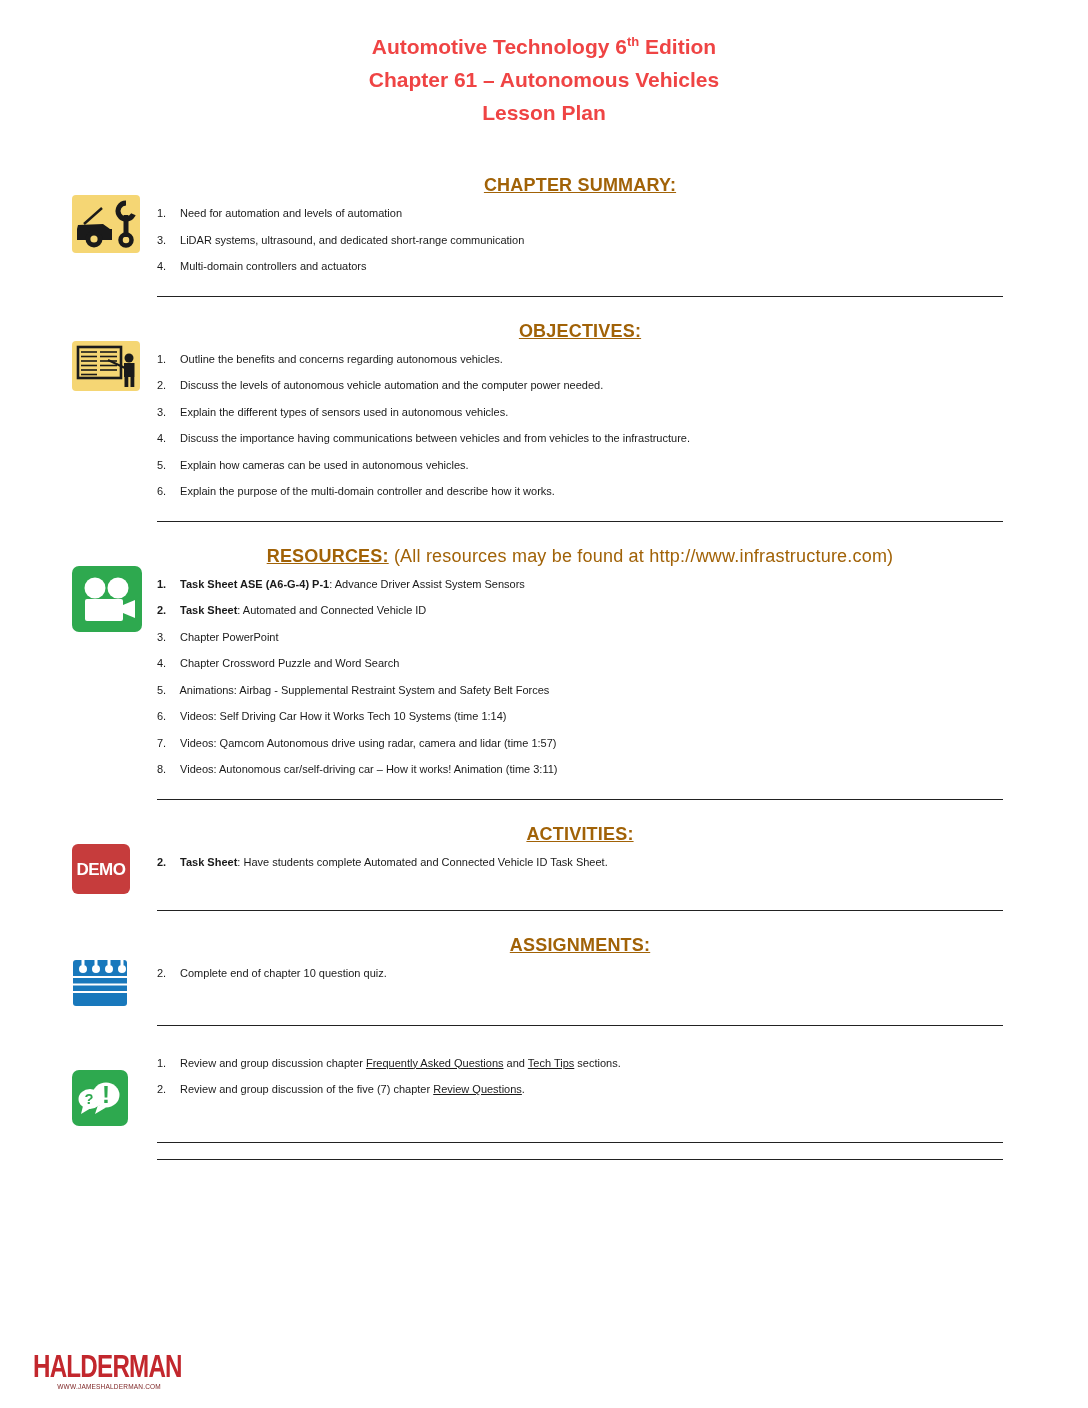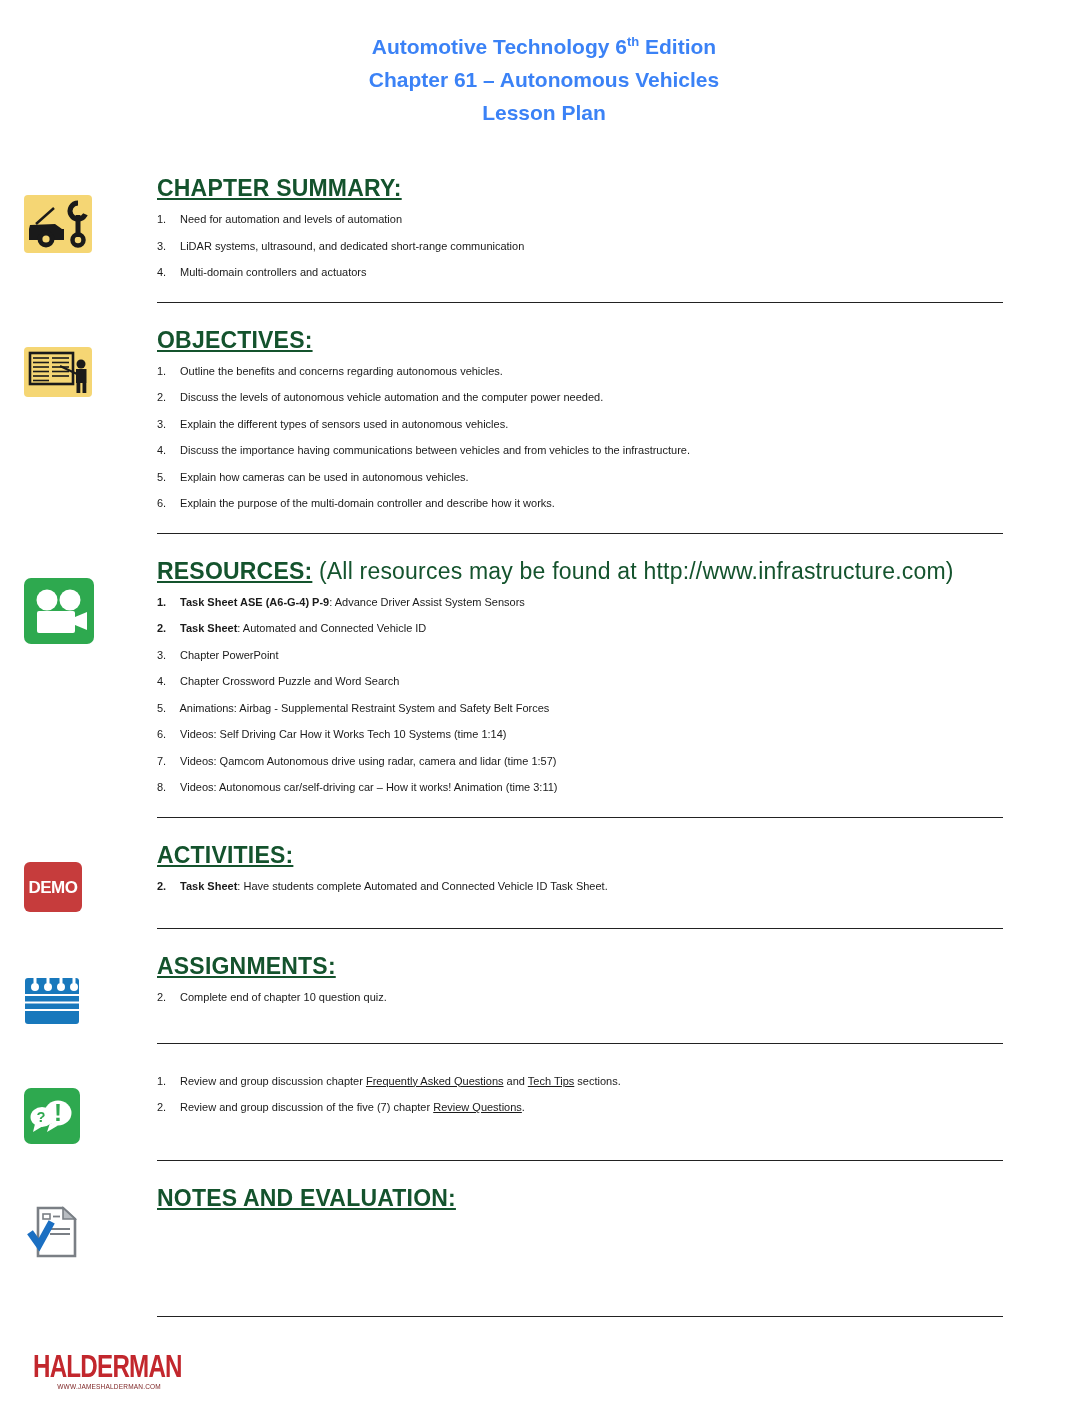--- a/index.html
+++ b/index.html
@@ -4,31 +4,32 @@
 <style>
   html,body{margin:0;padding:0;background:#fff;}
   body{
     width:1088px;height:1408px;position:relative;
     font-family:"Liberation Sans","DejaVu Sans",sans-serif;
     color:#111;
   }
   .page{position:absolute;inset:0;}
   
   .title-block{padding-top:30px;text-align:center;}
-  .title-line{font-size:21px;font-weight:bold;line-height:33px;color:#3b82f6;}
+  .title-line{font-size:21px;font-weight:bold;line-height:33px;color:#ef4444;}
   .title-line sup{font-size:13px;vertical-align:super;line-height:0;}
   
   .sections{margin-top:22px;}
   .section{display:grid;grid-template-columns:157px 846px;padding-top:24px;}
-  .icon-cell{padding-left:24px;}
+  .icon-cell{padding-left:72px;}
   .icon-cell svg{display:block;margin-top:20px;}
   .content-cell{padding-right:0;}
   h2.sec-heading{
-    margin:0 0 4px 0;font-size:23px;font-weight:bold;color:#14532d;
+    margin:0 0 4px 0;font-size:18px;font-weight:bold;color:#a16207;
     letter-spacing:.2px;
+    text-align:center;
   }
   h2 .hu{text-decoration:underline;}
   h2 .suffix{font-weight:normal;}
   .item{font-size:11px;line-height:26.5px;color:#1a1a1a;white-space:nowrap;}
   .item .b{font-weight:bold;}
   .item .u{text-decoration:underline;}
   .item .num{display:inline-block;min-width:20px;}
   .spacer{height:84px;}
   hr.sec-rule{
     border:none;border-top:1.4px solid #222;
@@ -122,21 +123,21 @@
     <svg width="70" height="66" viewBox="0 0 70 66">
       <rect x="0" y="0" width="70" height="66" rx="7" fill="#2EA94F"></rect>
       <circle cx="23" cy="22" r="10.5" fill="#fff"></circle>
       <circle cx="46" cy="22" r="10.5" fill="#fff"></circle>
       <rect x="13" y="33" width="38" height="22" rx="2" fill="#fff"></rect>
       <polygon points="51,39 63,34 63,52 51,47" fill="#fff"></polygon>
     </svg>
         </div>
         <div class="content-cell">
           <h2 class="sec-heading"><span class="hu">RESOURCES:</span><span class="suffix"> (All resources may be found at http://www.infrastructure.com)</span></h2>
-          <div class="item"><span class="num b">1.</span> <span class="b">Task Sheet ASE (A6-G-4) P-9</span><span>:  Advance Driver Assist System Sensors</span></div>
+          <div class="item"><span class="num b">1.</span> <span class="b">Task Sheet ASE (A6-G-4) P-1</span><span>:  Advance Driver Assist System Sensors</span></div>
           <div class="item"><span class="num b">2.</span> <span class="b">Task Sheet</span><span>:  Automated and Connected Vehicle ID</span></div>
           <div class="item"><span class="num">3.</span> <span>Chapter PowerPoint</span></div>
           <div class="item"><span class="num">4.</span> <span>Chapter Crossword Puzzle and Word Search</span></div>
           <div class="item"><span class="num">5.</span> <span>Animations: Airbag - Supplemental Restraint System and Safety Belt Forces</span></div>
           <div class="item"><span class="num">6.</span> <span>Videos: Self Driving Car How it Works Tech 10 Systems (time 1:14)</span></div>
           <div class="item"><span class="num">7.</span> <span>Videos:  Qamcom Autonomous drive using radar, camera and lidar (time 1:57)</span></div>
           <div class="item"><span class="num">8.</span> <span>Videos: Autonomous car/self-driving car – How it works! Animation (time 3:11)</span></div>
         </div>
       </div>
       <hr class="sec-rule">
@@ -191,36 +192,19 @@
       <polygon points="26,35 23,44 34,37.5" fill="#fff"></polygon>
       <text x="34" y="33" text-anchor="middle" font-size="24" font-weight="bold" fill="#2EA94F" font-family="Liberation Sans, sans-serif">!</text>
     </svg>
         </div>
         <div class="content-cell">
           <div class="item"><span class="num">1.</span> <span>Review and group discussion chapter </span><span class="u">Frequently Asked Questions</span><span> and </span><span class="u">Tech Tips</span><span> sections.</span></div>
           <div class="item"><span class="num">2.</span> <span>Review and group discussion of the five (7) chapter </span><span class="u">Review Questions</span><span>.</span></div>
         </div>
       </div>
       <hr class="sec-rule">
-      <div class="section">
-        <div class="icon-cell">
-    <svg width="62" height="54" viewBox="0 0 62 54">
-      <path d="M14 3 L39 3 L51 14 L51 51 L14 51 Z" fill="#fff" stroke="#7a7f85" stroke-width="2.6"></path>
-      <polygon points="39,3 39,14 51,14" fill="#b9bdc2" stroke="#7a7f85" stroke-width="1.6"></polygon>
-      <rect x="19" y="9" width="7" height="5" fill="none" stroke="#7a7f85" stroke-width="1.6"></rect>
-      <line x1="29" y1="11.5" x2="36" y2="11.5" stroke="#7a7f85" stroke-width="1.8"></line>
-      <line x1="26" y1="24" x2="46" y2="24" stroke="#7a7f85" stroke-width="2"></line>
-      <line x1="26" y1="29" x2="46" y2="29" stroke="#7a7f85" stroke-width="2"></line>
-      <path d="M8 30 L15 40 L26 20" fill="none" stroke="#1B6FC2" stroke-width="7" stroke-linecap="square"></path>
-    </svg>
-        </div>
-        <div class="content-cell">
-          <h2 class="sec-heading"><span class="hu">NOTES AND EVALUATION:</span></h2>
-          <div class="spacer"></div>
-        </div>
-      </div>
       <hr class="sec-rule">
     </div>
   <div class="logo">
     <div class="logo-title">HALDERMAN</div>
     <div class="logo-sub">WWW.JAMESHALDERMAN.COM</div>
   </div>
 </div>
 
 </body></html>

